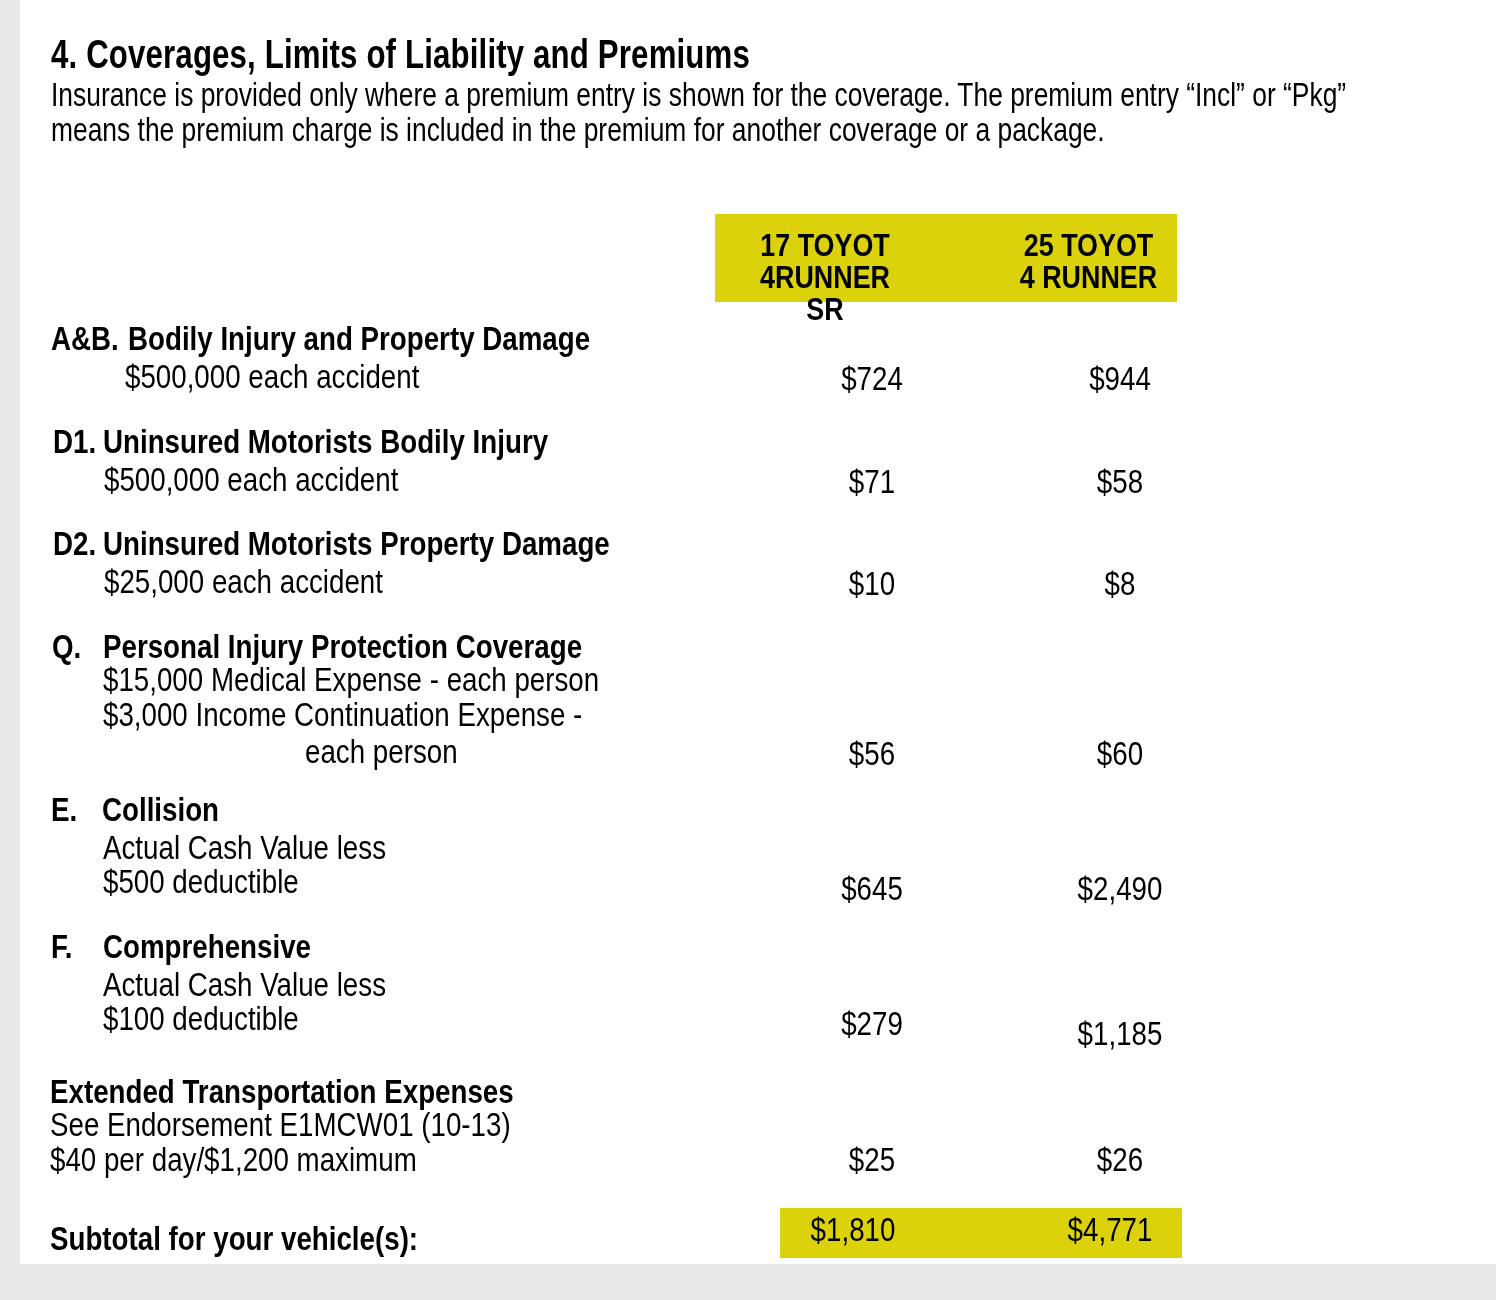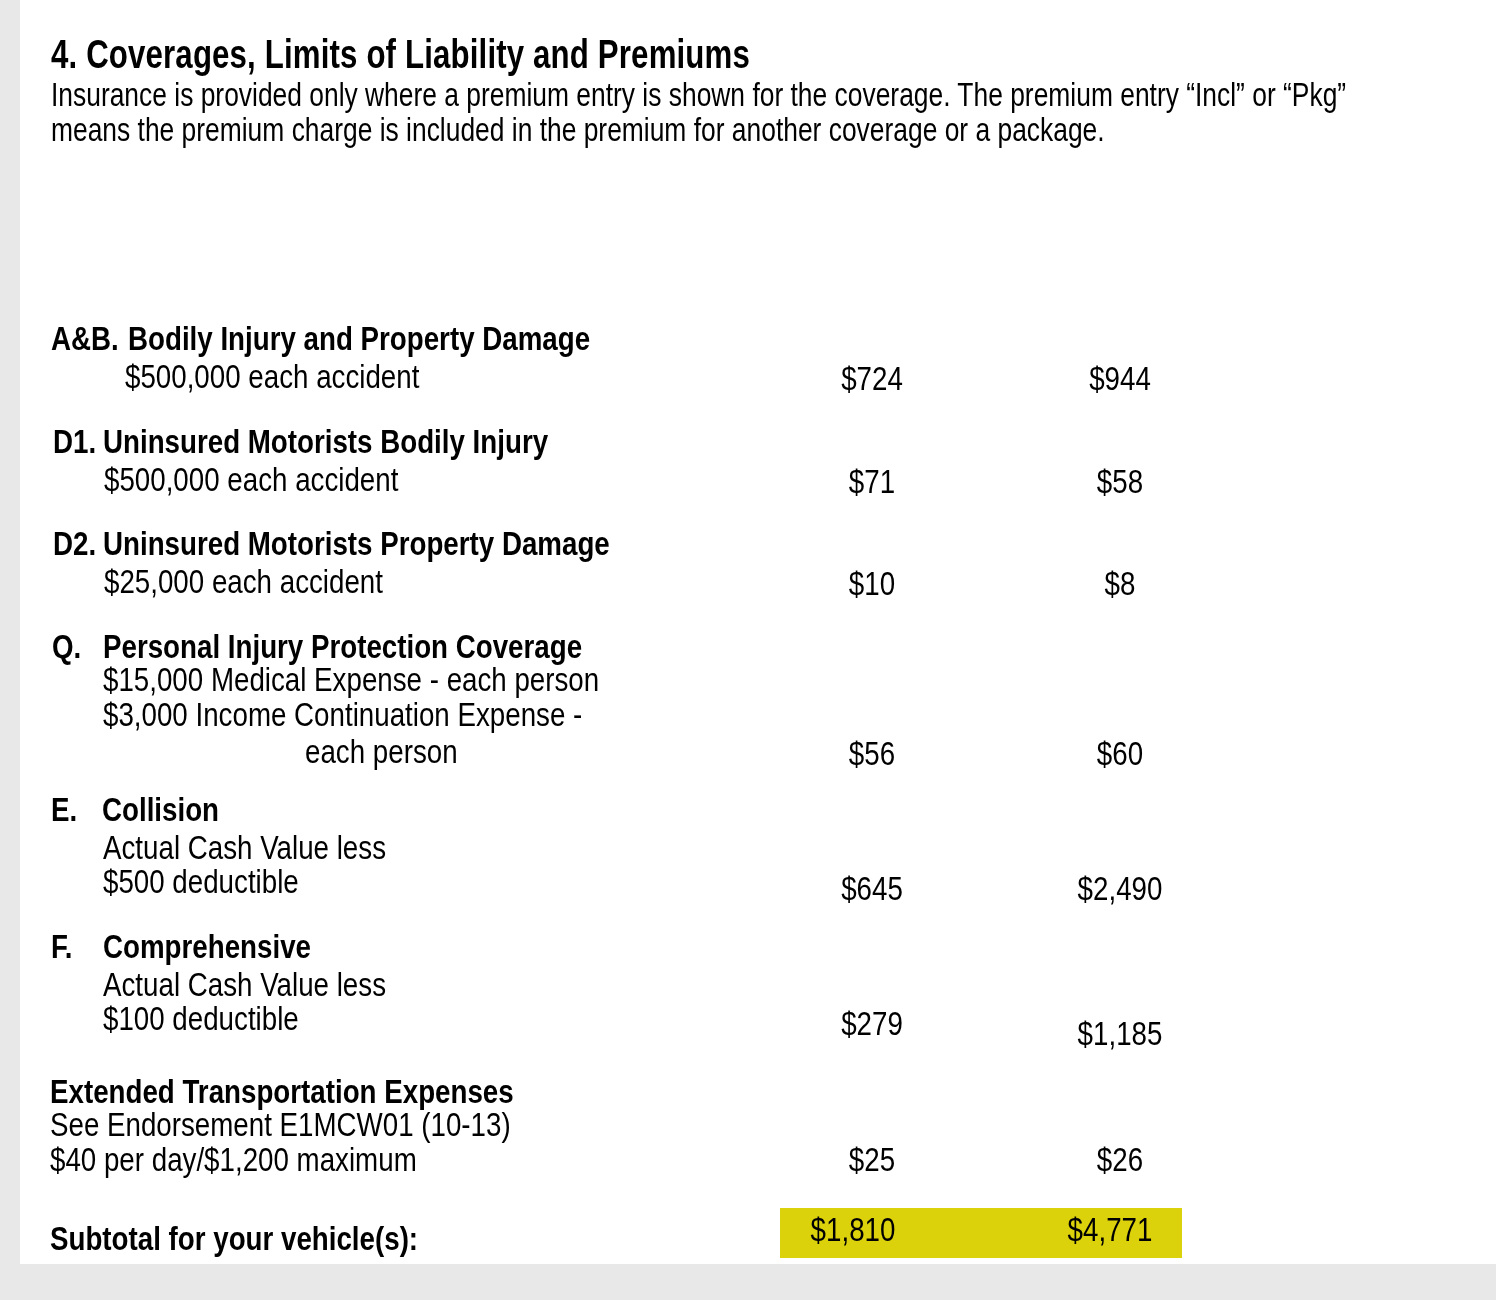--- a/index.html
+++ b/index.html
@@ -68,20 +68,30 @@
 </style>
 </head>
 <body>
 
 <div id="page">
 
   <div class="t ttl" style="top:34px;left:31px">4. Coverages, Limits of Liability and Premiums</div>
   <div class="t intro" style="top:78px;left:31px">Insurance is provided only where a premium entry is shown for the coverage. The premium entry “Incl” or “Pkg”</div>
   <div class="t intro" style="top:113px;left:31px">means the premium charge is included in the premium for another coverage or a package.</div>
 
+  <div class="hbox">
+    <div class="hcell hc1">
+      <div>17 TOYOT</div>
+      <div>4RUNNER SR</div>
+    </div>
+    <div class="hcell hc2">
+      <div>25 TOYOT</div>
+      <div>4 RUNNER</div>
+    </div>
+  </div>
 
   <div class="t b" style="top:322px;left:31px">A&amp;B.</div>
   <div class="t b" style="top:322px;left:108px">Bodily Injury and Property Damage</div>
   <div class="t" style="top:360px;left:105px">$500,000 each accident</div>
   <div class="val" style="top:362px;left:762px">$724</div>
   <div class="val" style="top:362px;left:1010px">$944</div>
 
   <div class="t b" style="top:425px;left:33px">D1.</div>
   <div class="t b" style="top:425px;left:83px">Uninsured Motorists Bodily Injury</div>
   <div class="t" style="top:463px;left:84px">$500,000 each accident</div>

